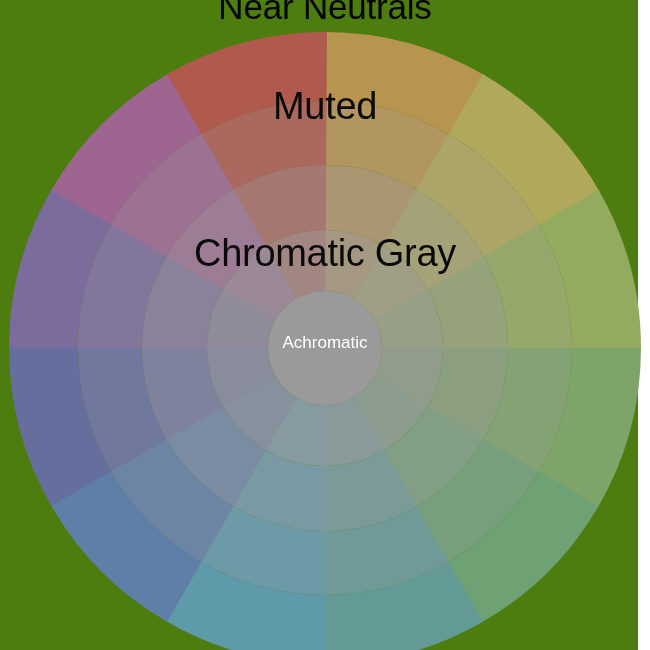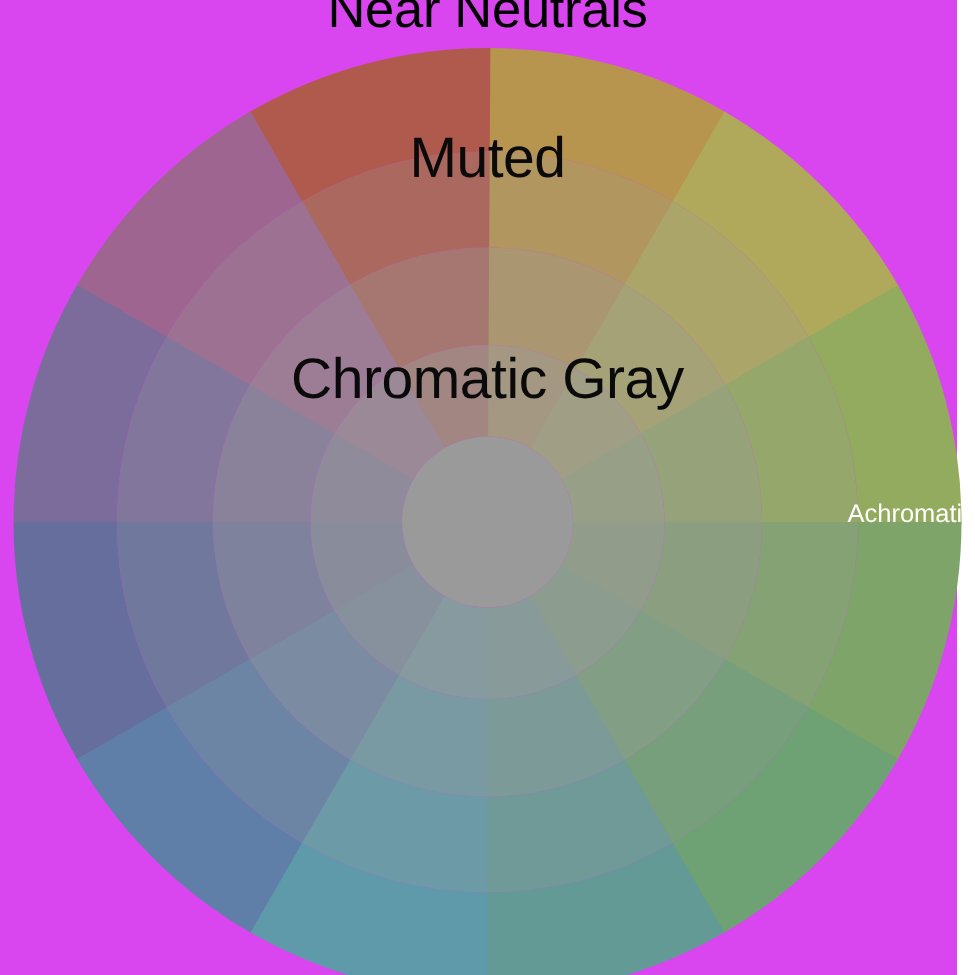--- a/index.html
+++ b/index.html
@@ -10,21 +10,21 @@
   body {
     width: 650px;
     height: 650px;
     overflow: hidden;
     font-family: "Liberation Sans", sans-serif;
   }
   #stage {
     position: relative;
     width: 638px;
     height: 650px;
-    background: #d946ef;
+    background: #4d7c0f;
   }
   #wheel-svg {
     position: absolute;
     left: 0;
     top: 0;
     width: 650px;
     height: 650px;
     display: block;
   }
   .label {
@@ -57,21 +57,20 @@
     color: #0a0a0a;
     letter-spacing: -0.3px;
   }
   #label-achromatic-gray {
     left: 0;
     top: 333px;
     width: 650px;
     font-size: 17px;
     line-height: 20px;
     color: #ffffff;
-    text-align: right;
   }
 </style>
 </head>
 <body>
 
 <div id="stage">
 
   <svg id="wheel-svg" viewBox="0 0 650 650">
     <g id="wheel-groups">
         <path d="M 325 32 A 316 316 0 0 1 484.6687600912702 75.30623943530281 L 449.80437893210046 134.85013019151836 A 247 247 0 0 0 325 101 Z" fill="#b8954f"></path>

